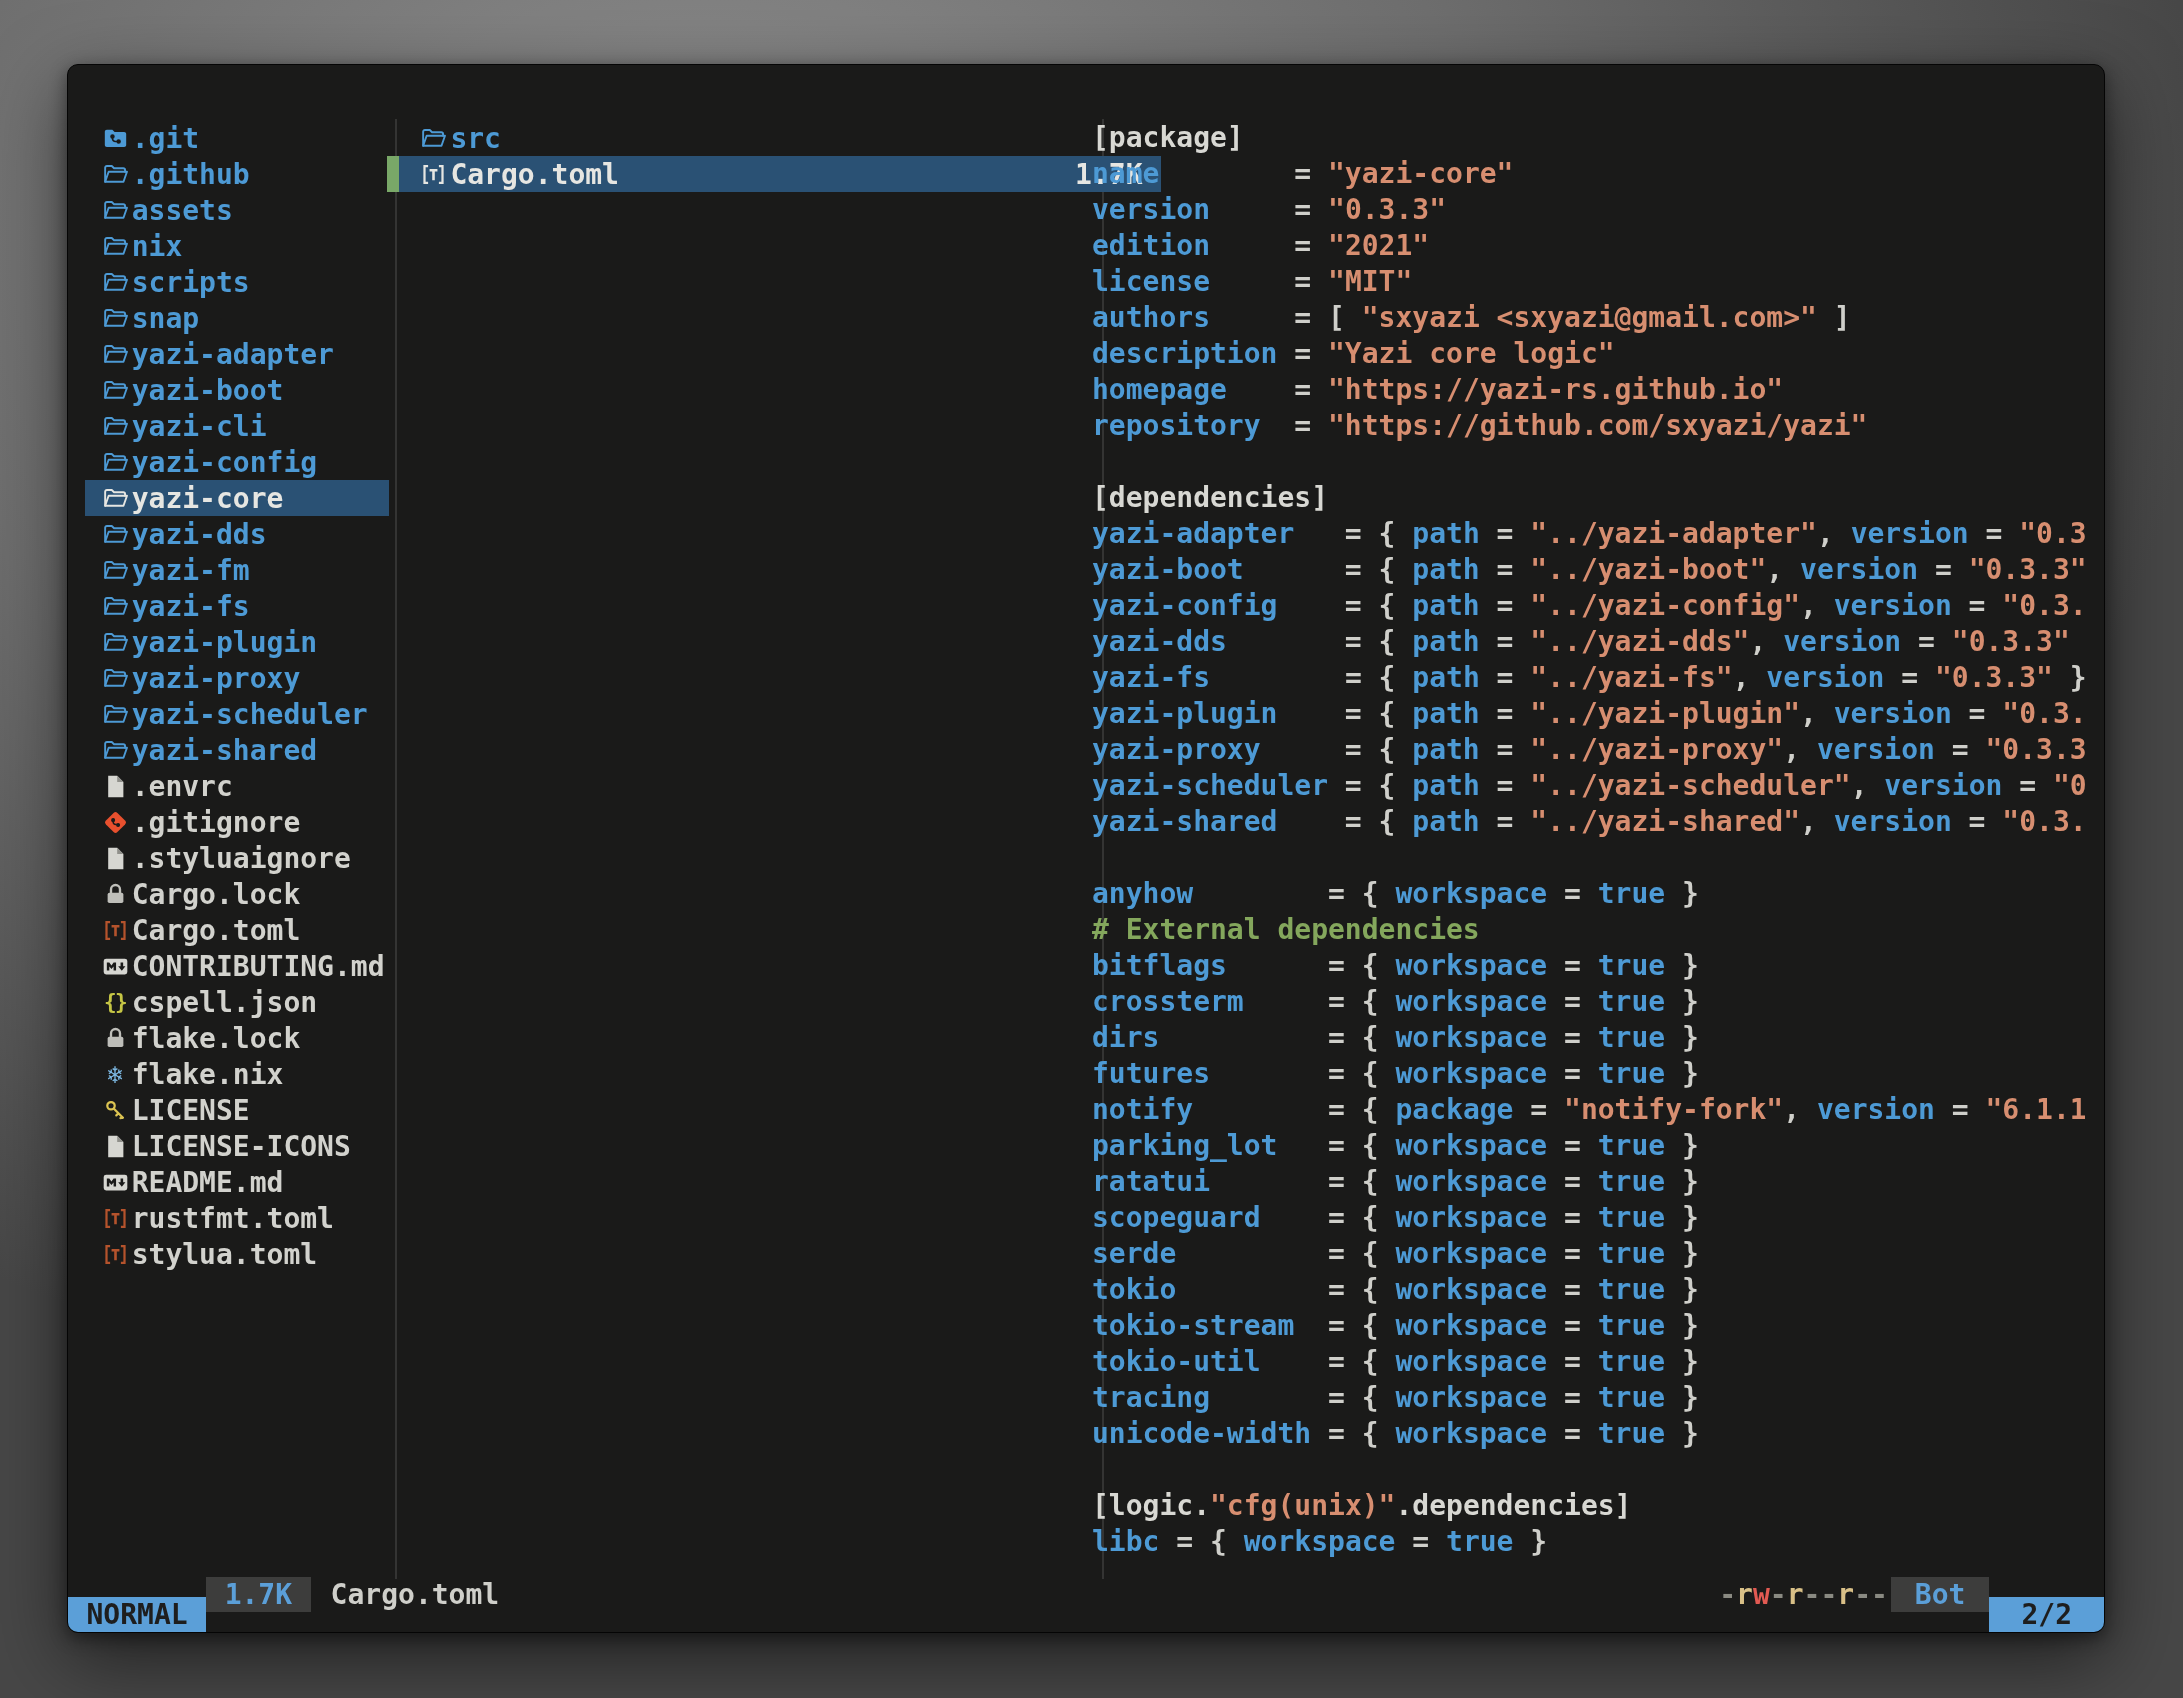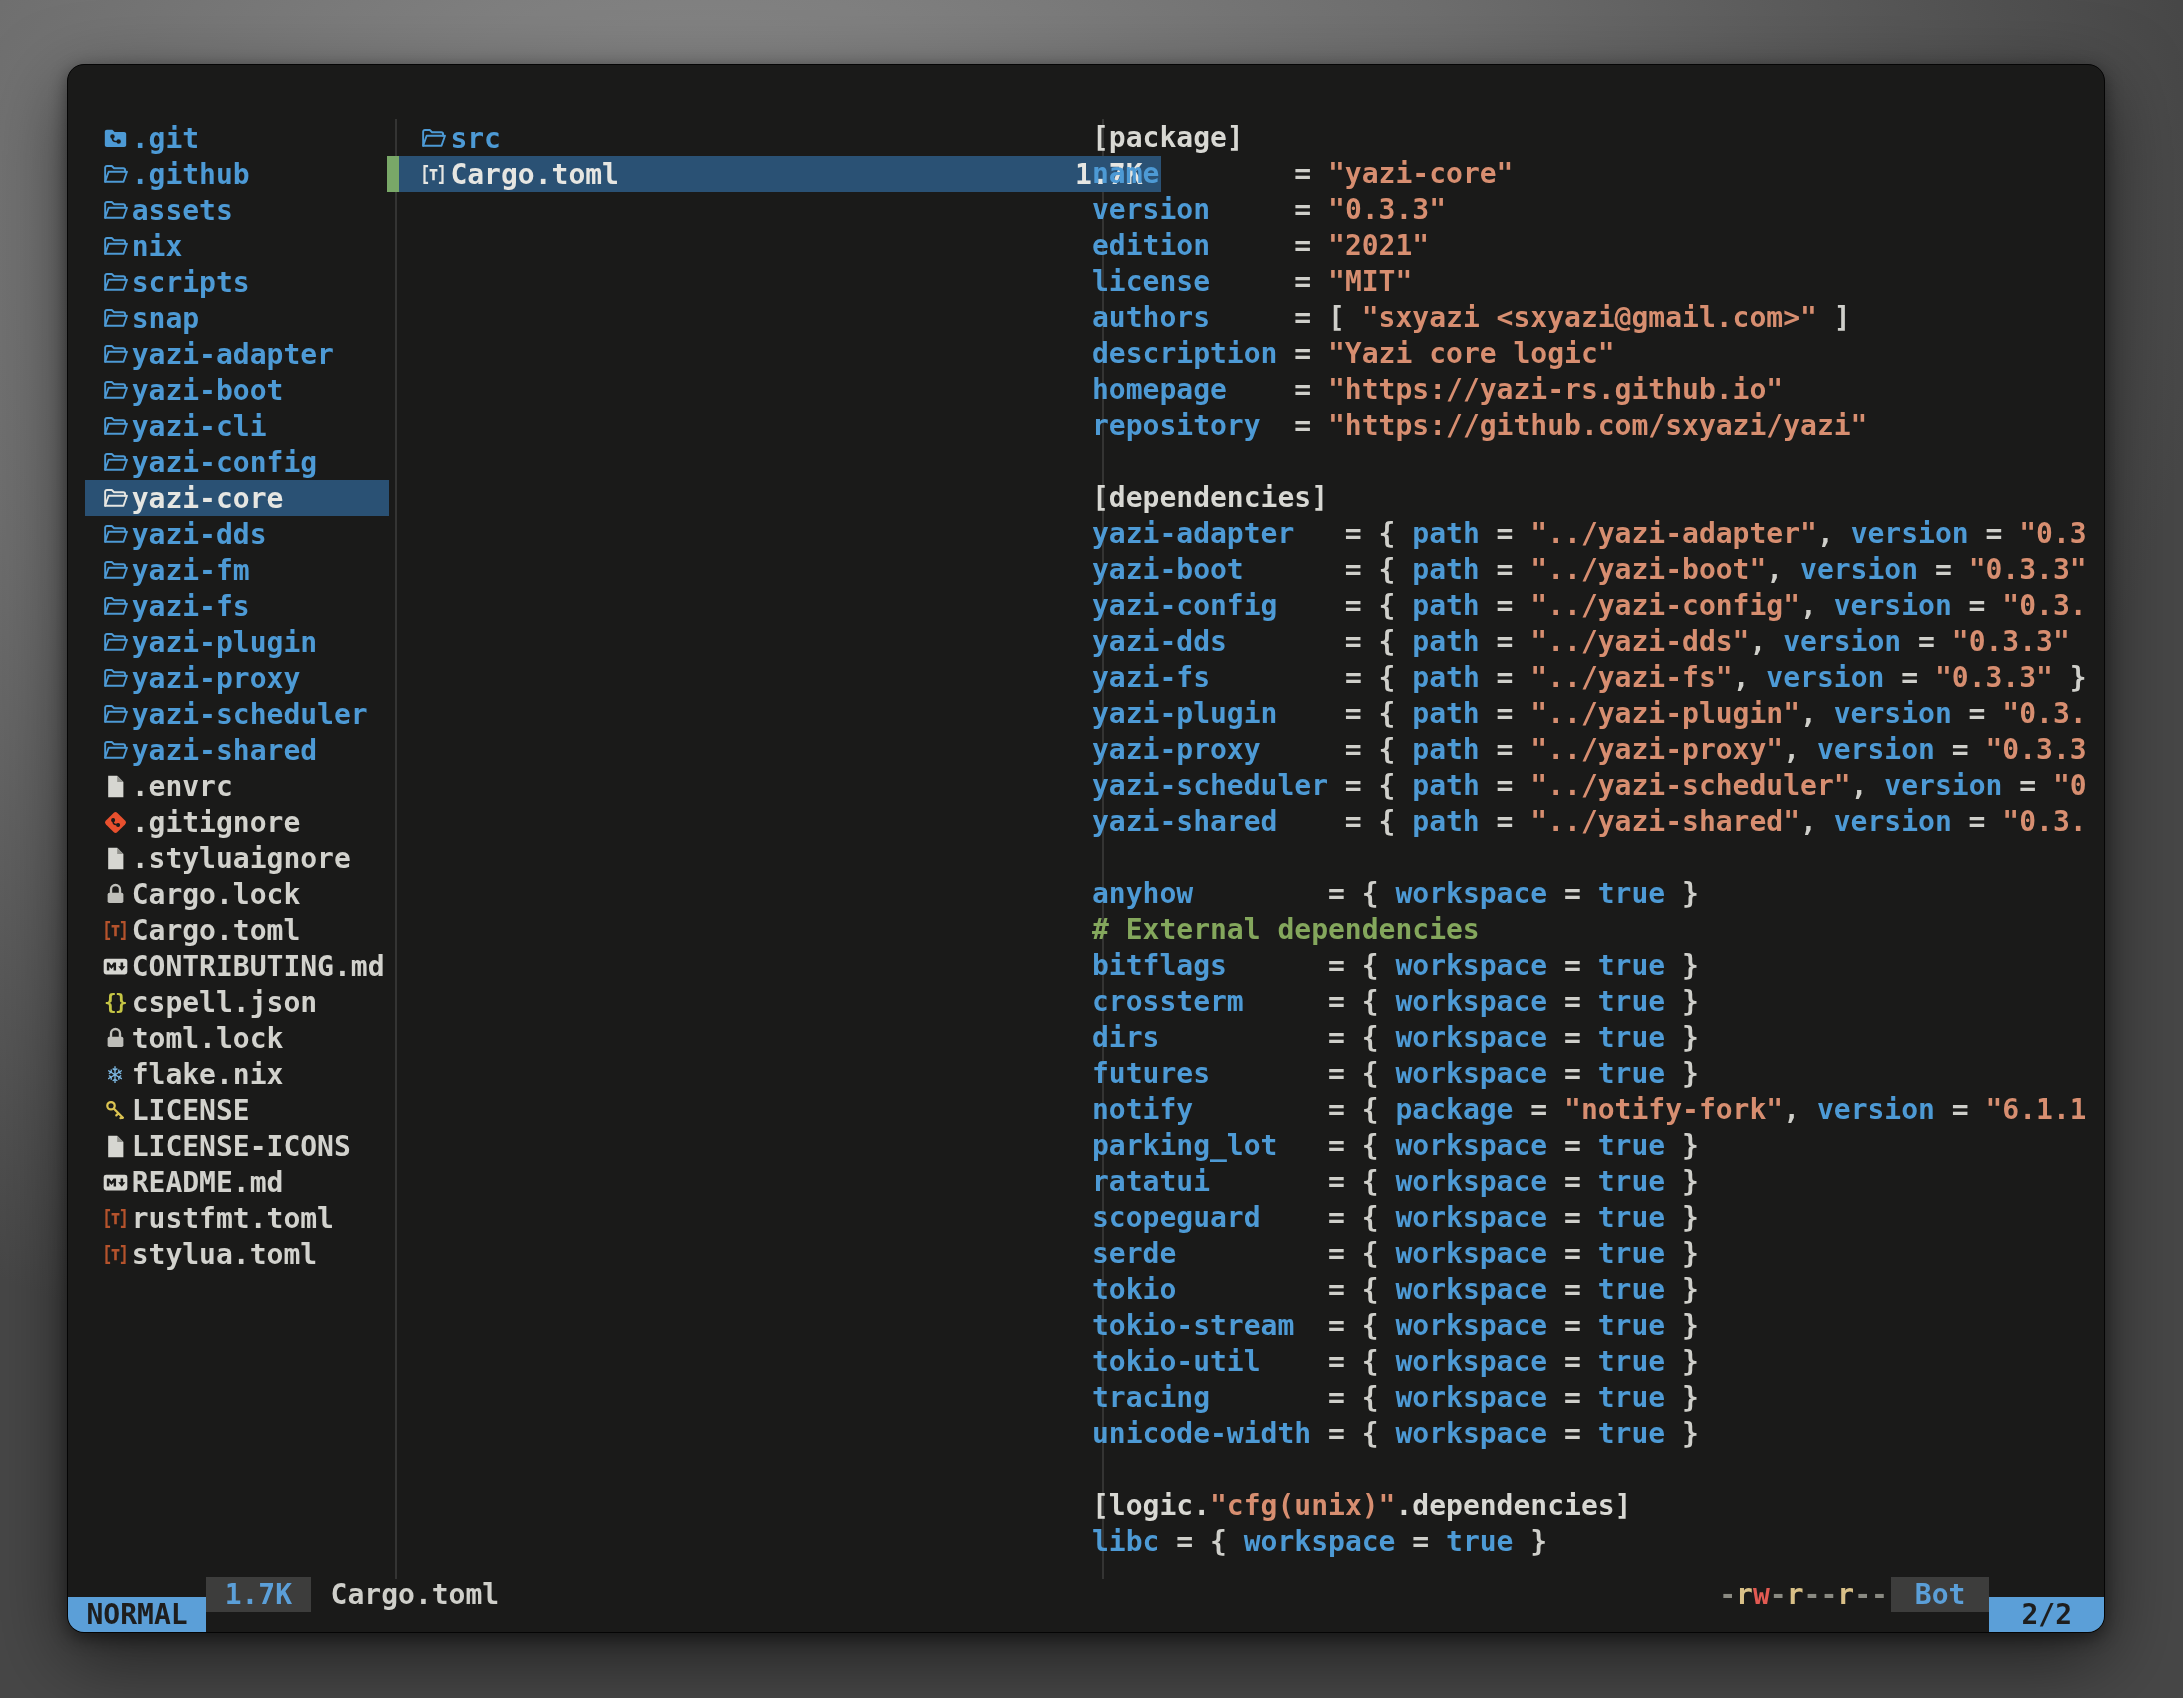--- a/index.html
+++ b/index.html
@@ -5,21 +5,21 @@
   html,body{margin:0;padding:0;}
   body{
     width:2183px;height:1698px;overflow:hidden;
     background:radial-gradient(1510px 1175px at 32% 14%, #8d8d8d 0%, #6e6e6e 52%, #474747 100%);
     font-family:"DejaVu Sans Mono","Liberation Mono",monospace;
     font-weight:700;
   }
   #window{
     position:absolute;left:67px;top:64px;width:2036px;height:1567px;
     background:var(--window_bg,#1A1A19);
-    border-radius:17px;border:0.8px solid #050505;
+    border-radius:11px;border:0.8px solid #050505;
     box-shadow:0 25px 76px rgba(0,0,0,.55),0 5px 17px rgba(0,0,0,.45);
     overflow:hidden;
   }
   .vborder{position:absolute;top:54px;height:1460px;width:1.7px;background:#343433;}
   #vb1{left:327px;} #vb2{left:1034px;}
 
   
   .row{display:flex;align-items:center;height:36px;font-size:28px;white-space:pre;}
   .ic{width:30px;height:30px;flex:0 0 30px;margin-right:1.7px;display:flex;align-items:center;justify-content:center;}
   .ic svg{display:block;width:27px;height:27px;}
@@ -193,21 +193,21 @@
             <rect x="1.5" y="5" width="21" height="14" rx="2.2" fill="currentColor"></rect>
             <g fill="#1A1A19">
               <path d="M4.3 15.5v-7h2.2l1.9 2.6 1.9-2.6h2.2v7h-2.2v-3.5l-1.9 2.3-1.9-2.3v3.5z"></path>
               <path d="M16.5 8.5h2.3v3.3h2l-3.2 3.9-3.2-3.9h2.1z"></path>
             </g>
           </svg></span><span class="lbl">CONTRIBUTING.md</span></div>
       <div class="row file"><span class="ic ic-braces"><span class="tg">{}</span></span><span class="lbl">cspell.json</span></div>
       <div class="row file"><span class="ic ic-lock"><svg viewBox="0 0 24 24" fill="none">
             <path d="M8 11V7.6a4 4 0 0 1 8 0V11" stroke="currentColor" stroke-width="2.1"></path>
             <rect x="5" y="10.5" width="14" height="9" rx="1.6" fill="currentColor"></rect>
-          </svg></span><span class="lbl">toml.lock</span></div>
+          </svg></span><span class="lbl">flake.lock</span></div>
       <div class="row file"><span class="ic ic-snowflake"><span class="tg snow">❄</span></span><span class="lbl">flake.nix</span></div>
       <div class="row file"><span class="ic ic-key"><svg viewBox="0 0 24 24" fill="none" stroke="currentColor" stroke-width="2" stroke-linecap="round">
             <circle cx="8" cy="7.8" r="3.3"></circle>
             <path d="M10.4 10.2 18.6 18.4M14.6 14.4l-1.9 1.9M18.6 18.4l-2.2.3"></path>
           </svg></span><span class="lbl">LICENSE</span></div>
       <div class="row file"><span class="ic ic-file"><svg viewBox="0 0 24 24">
             <path fill="currentColor" d="M5.5 2.5h8L19 8v13.5H5.5z"></path>
             <path fill="#8F8F8A" d="M13.5 2.5V8H19z"></path>
           </svg></span><span class="lbl">LICENSE-ICONS</span></div>
       <div class="row file"><span class="ic ic-markdown"><svg viewBox="0 0 24 24">

